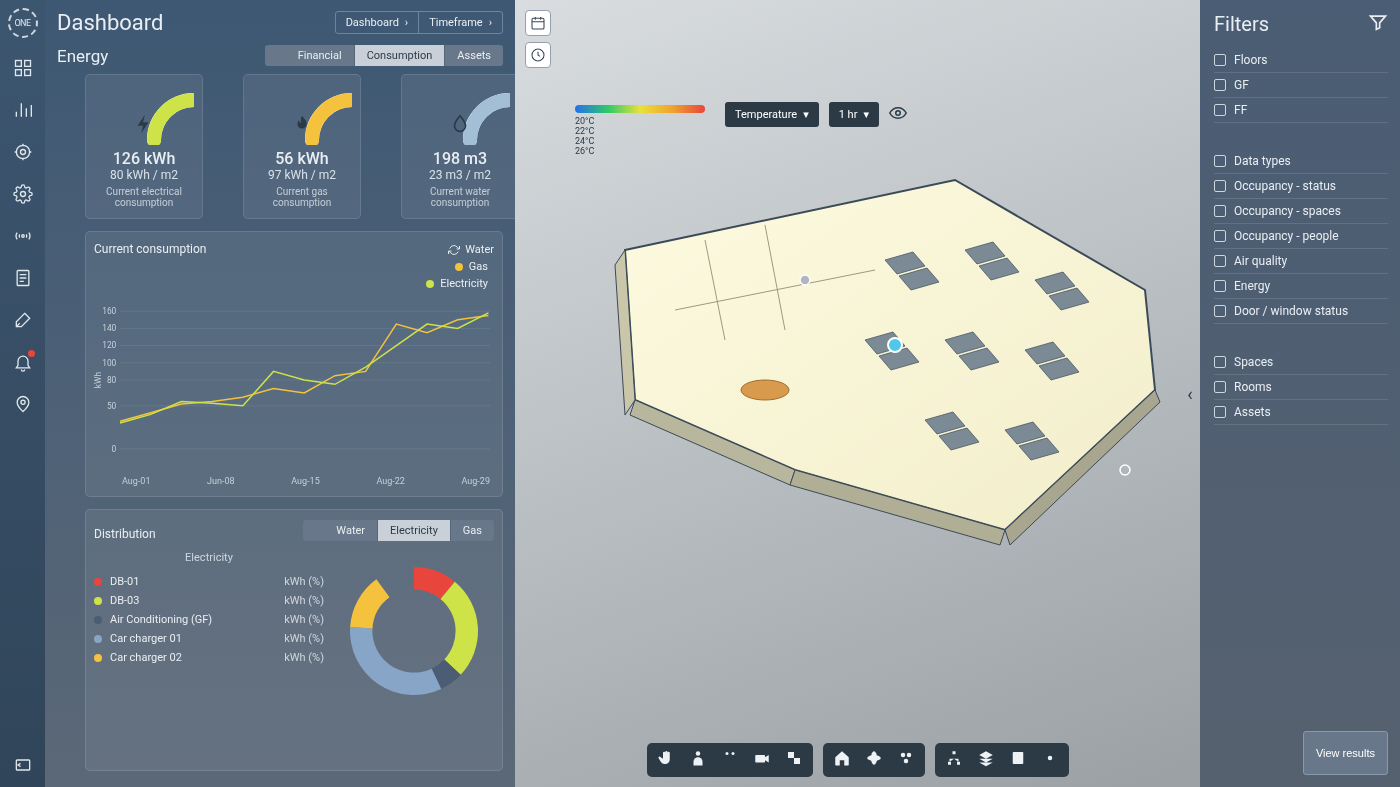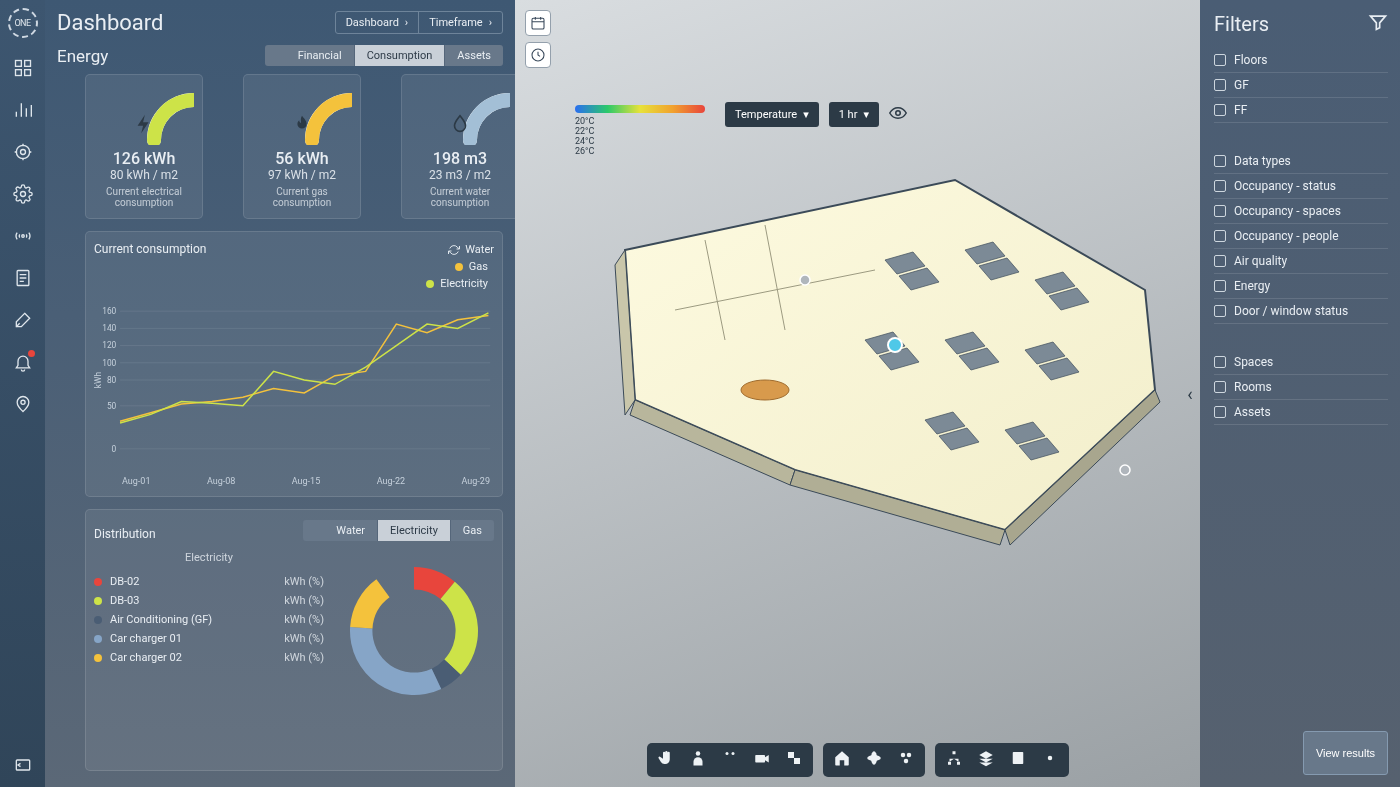--- a/index.html
+++ b/index.html
@@ -259,21 +259,21 @@
         <text x="24" y="46" text-anchor="end" class="y-label">120</text>
         <line x1="28" y1="24.5" x2="426" y2="24.5" stroke="#8a98a8" stroke-width="0.3"></line>
         <text x="24" y="27.5" text-anchor="end" class="y-label">140</text>
         <line x1="28" y1="6" x2="426" y2="6" stroke="#8a98a8" stroke-width="0.3"></line>
         <text x="24" y="9" text-anchor="end" class="y-label">160</text>
         <path d="M28 124.4 L61 115.15 L94 105.9 L127 103.125 L160 98.5 L193 89.25 L226 93.875 L259 75.375 L292 70.75 L325 19.875 L358 29.125 L391 15.25 L424 10.625 " stroke="#f4c23c" stroke-width="1.6" fill="none"></path>
         <path d="M28 126.25 L61 117 L94 103.125 L127 104.975 L160 107.75 L193 70.75 L226 80 L259 84.625 L292 66.125 L325 43 L358 19.875 L391 24.5 L424 7.849999999999994 " stroke="#cde348" stroke-width="1.6" fill="none"></path>
       </svg>
     <div class="x-labels" id="xlabels">
         <span>Aug-01</span>
-        <span>Aug-08</span>
+        <span>Jun-08</span>
         <span>Aug-15</span>
         <span>Aug-22</span>
         <span>Aug-29</span>
       </div>
   </div>
 
   <div class="card dist-card">
     <div class="chart-head">
       <div>Distribution</div>
       <div class="seg">
@@ -281,21 +281,21 @@
         <div class="seg-btn active">Electricity</div>
         <div class="seg-btn">Gas</div>
       </div>
     </div>
     <div class="dist-body">
       <div class="dist-left">
         <div class="dist-sub">Electricity</div>
         <div id="dist-rows">
             <div class="dist-row">
               <span class="lg-dot" style="background:#e8453c"></span>
-              <span>DB-02</span>
+              <span>DB-01</span>
               <span class="val">kWh (%)</span>
             </div>
             <div class="dist-row">
               <span class="lg-dot" style="background:#cde348"></span>
               <span>DB-03</span>
               <span class="val">kWh (%)</span>
             </div>
             <div class="dist-row">
               <span class="lg-dot" style="background:#4a5d74"></span>
               <span>Air Conditioning (GF)</span>

